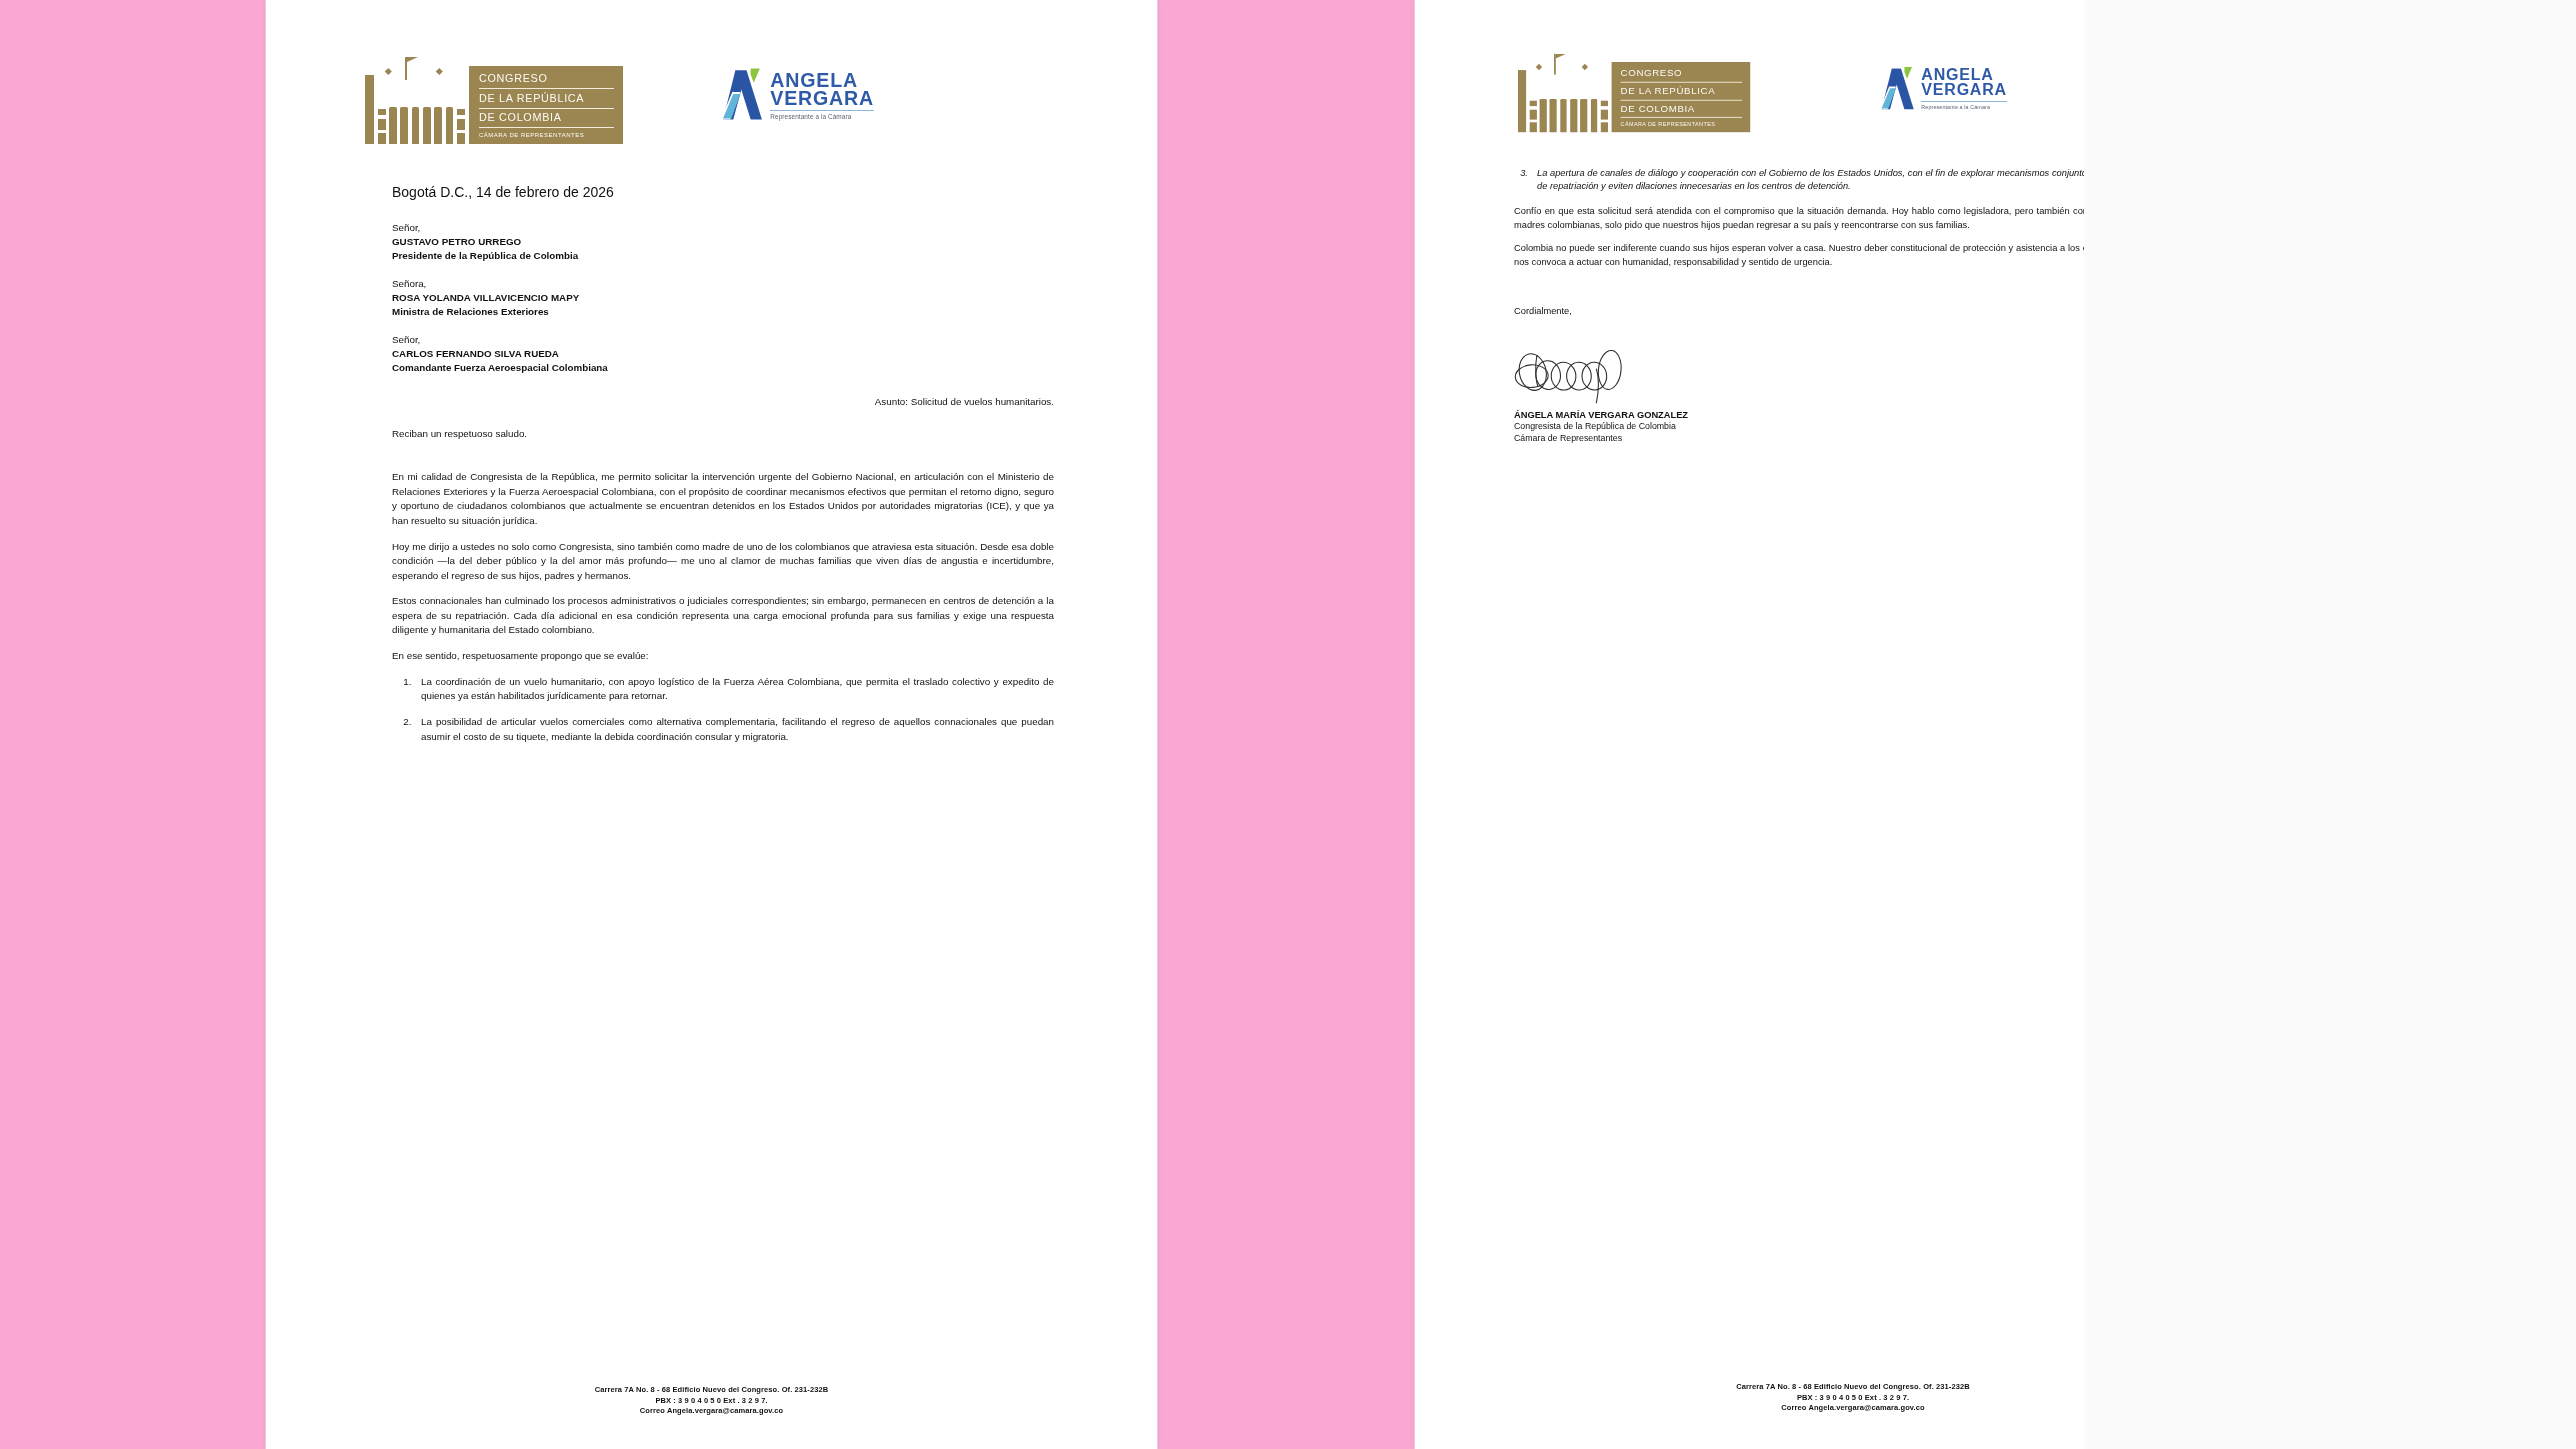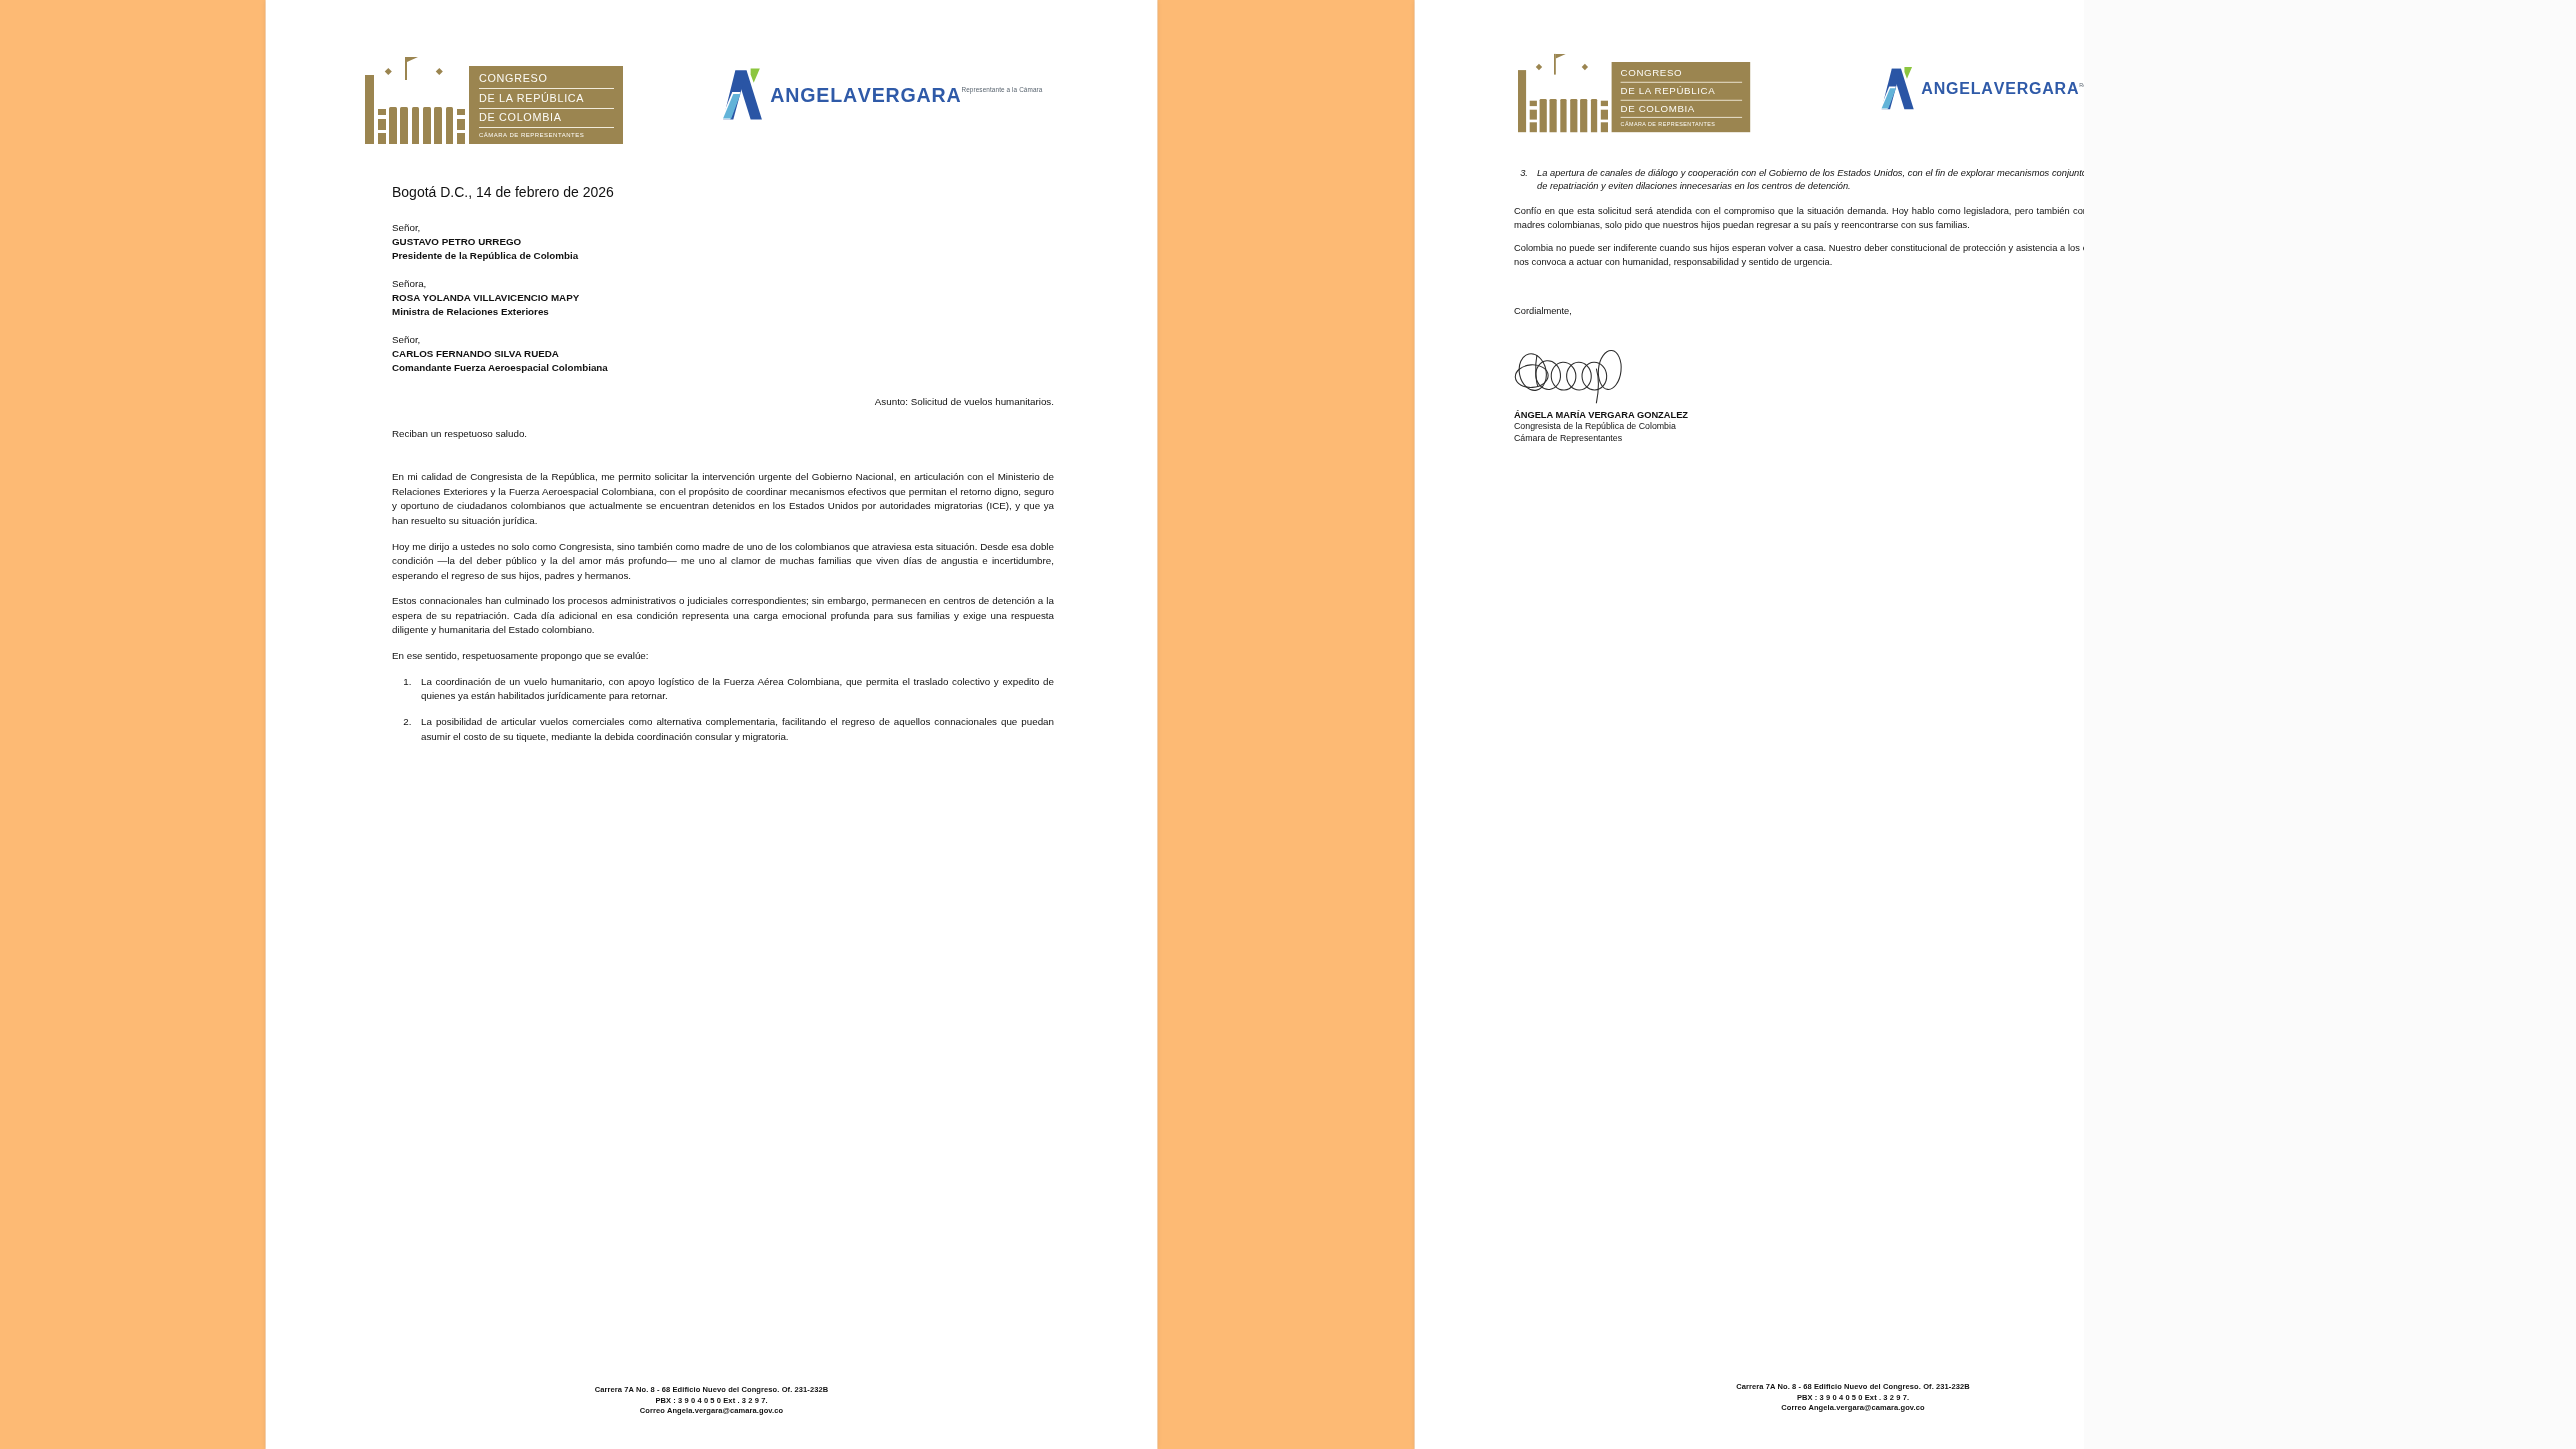--- a/index.html
+++ b/index.html
@@ -12,21 +12,21 @@
     width: 2576px;
     height: 1449px;
     font-family: "Liberation Sans", sans-serif;
     -webkit-font-smoothing: antialiased;
   }
 
   .viewer {
     position: relative;
     width: 2084px;
     height: 1449px;
-    background: #fdba74;
+    background: #f9a8d4;
     overflow: hidden;
   }
 
   
   .page {
     position: absolute;
     top: 0;
     background: #ffffff;
     box-shadow: 0 0 0 0.5px #f0f0f0, 1px 0 4.6px rgba(0,0,0,0.055), -1px 0 4.6px rgba(0,0,0,0.055);
     overflow: hidden;
@@ -149,20 +149,21 @@
 
   .av-mark {
     position: relative;
     width: 47px;
     height: 54px;
     flex: 0 0 auto;
   }
   .av-text {
     margin-left: 3.1px;
     display: flex;
+    flex-direction: column;
   }
   .av-word {
     color: #2f5aa8;
     font-weight: bold;
     font-size: 19.6px;
     letter-spacing: 0.8px;
     line-height: 0.93;
   }
   .av-rule {
     height: 1px;

